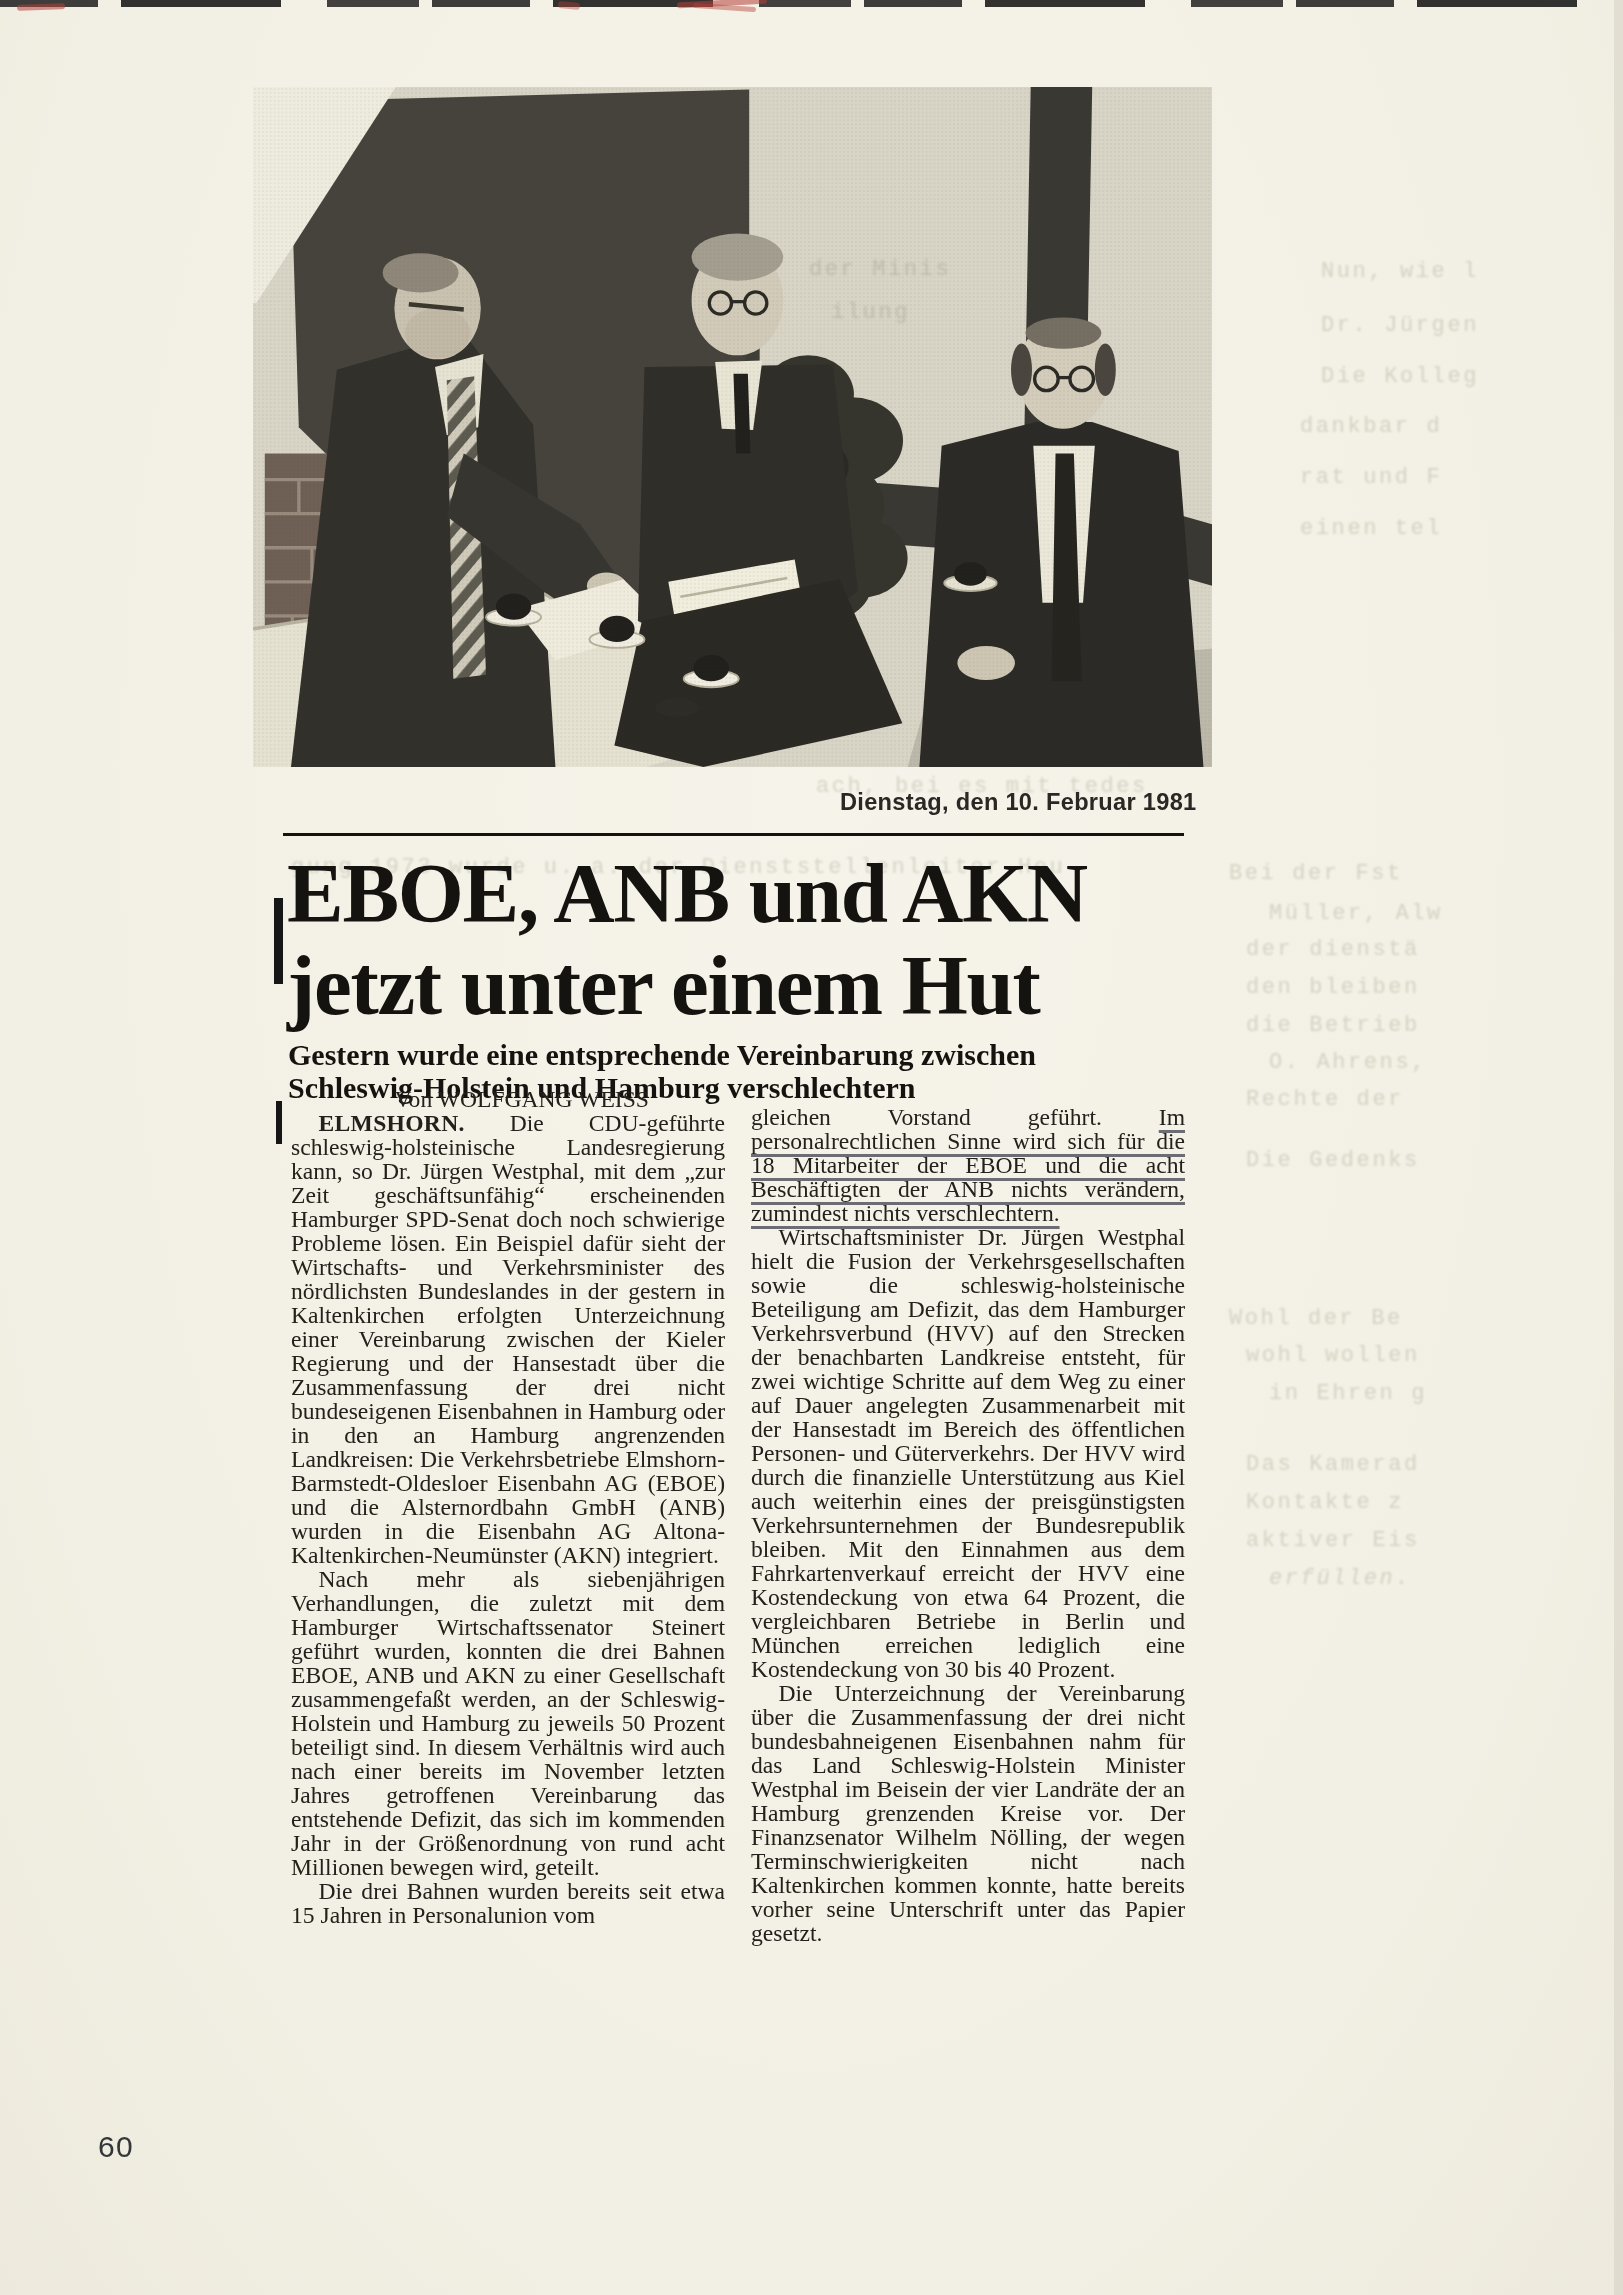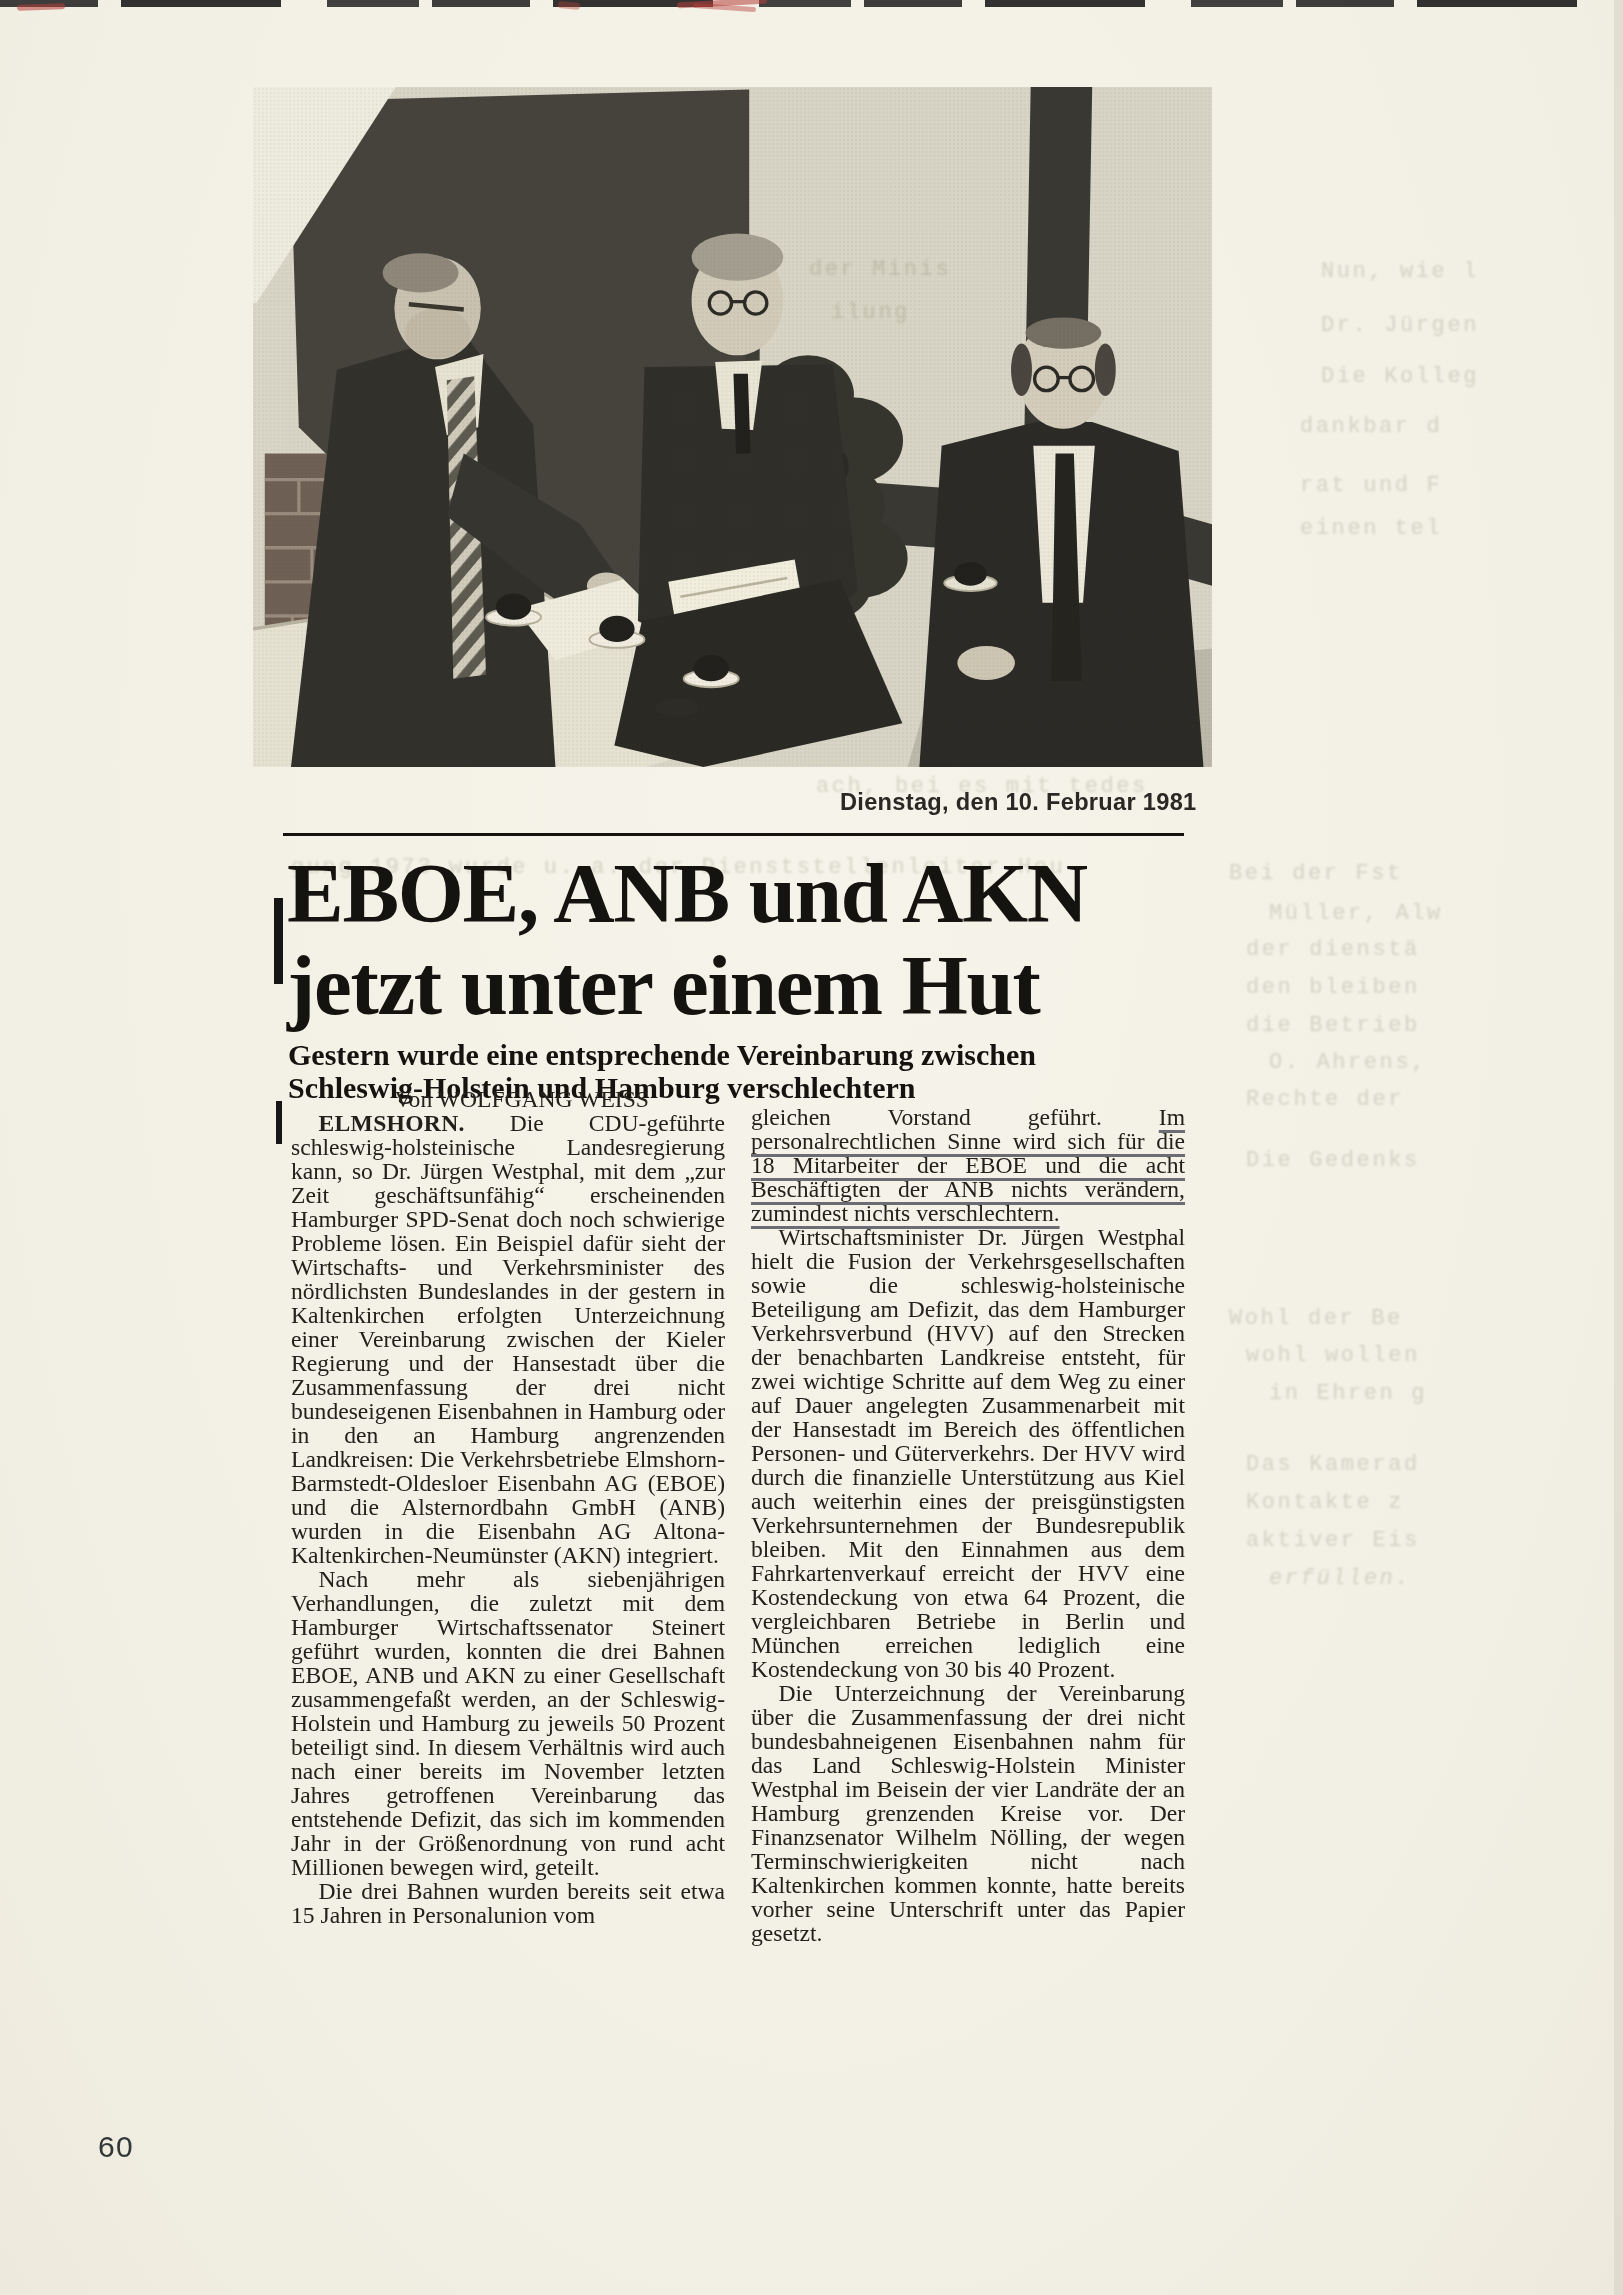--- a/index.html
+++ b/index.html
@@ -93,21 +93,21 @@
   <div class="red-mark m4"></div>
   <div class="margin-tick t1"></div>
   <div class="margin-tick t2"></div>
   <div class="right-shade"></div>
 
   <div id="ghost-layer">
       <span class="ghost" style="left: 1321px; top: 259px;">Nun, wie l</span>
       <span class="ghost" style="left: 1321px; top: 313px;">Dr. Jürgen</span>
       <span class="ghost" style="left: 1321px; top: 364px;">Die Kolleg</span>
       <span class="ghost" style="left: 1300px; top: 414px;">dankbar d</span>
-      <span class="ghost" style="left: 1300px; top: 465px; margin-top: 8px;">rat und F</span>
+      <span class="ghost" style="left: 1300px; top: 465px;">rat und F</span>
       <span class="ghost" style="left: 1300px; top: 516px;">einen tel</span>
       <span class="ghost" style="left: 809px; top: 257px;">der Minis</span>
       <span class="ghost" style="left: 831px; top: 300px;">ilung</span>
       <span class="ghost" style="left: 816px; top: 774px;">ach, bei es mit tedes</span>
       <span class="ghost" style="left: 291px; top: 855px; text-align: center;">gung 1973 wurde u. a. der Dienststellenleiter Heu</span>
       <span class="ghost" style="left: 1229px; top: 861px;">Bei der Fst</span>
       <span class="ghost" style="left: 1269px; top: 901px;">Müller, Alw</span>
       <span class="ghost" style="left: 1246px; top: 937px;">der dienstä</span>
       <span class="ghost" style="left: 1246px; top: 975px;">den bleiben</span>
       <span class="ghost" style="left: 1246px; top: 1013px;">die Betrieb</span>

